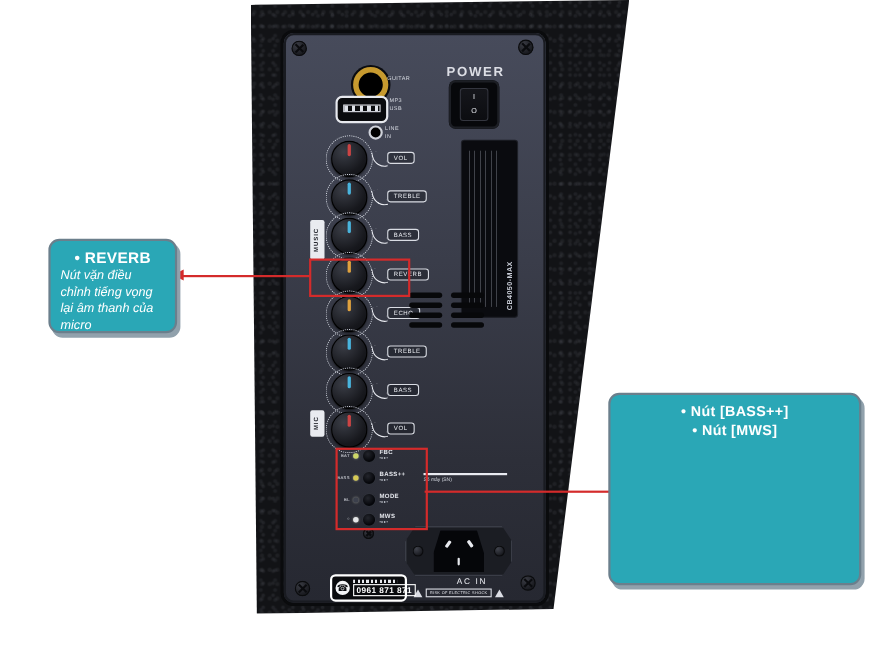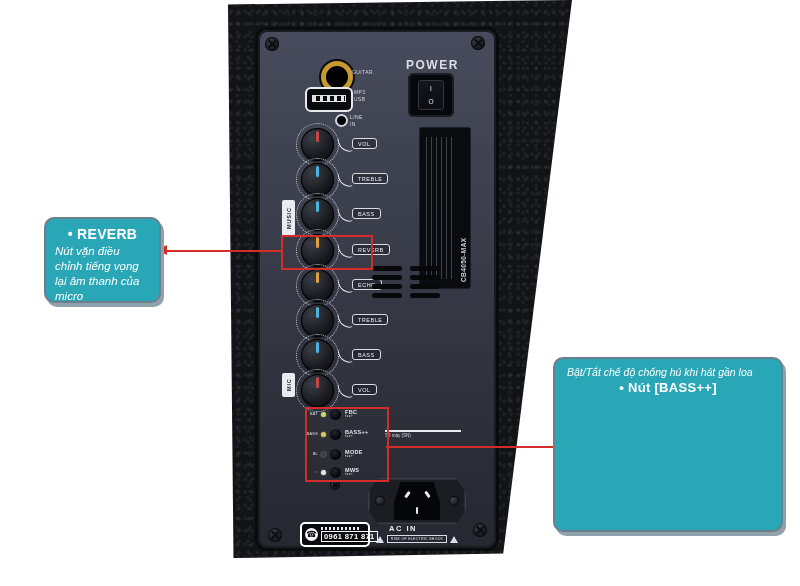--- a/index.html
+++ b/index.html
@@ -100,22 +100,22 @@
     clip-path:polygon(10% 0,90% 0,100% 32%,100% 68%,90% 100%,10% 100%,0 68%,0 32%);
     box-shadow:inset 0 0 0 1.5px #3a3d47;}
   .ac-socket{position:absolute;left:26px;top:4px;width:46px;height:38px;background:#050609;
     clip-path:polygon(14% 0,86% 0,100% 55%,100% 100%,0 100%,0 55%);}
   .pin{position:absolute;width:2.5px;height:7px;background:#e8eaef;border-radius:1px;}
   .pin.l{left:12px;top:9px;transform:rotate(35deg);}
   .pin.r{right:12px;top:9px;transform:rotate(-35deg);}
   .pin.c{left:50%;bottom:6px;margin-left:-1.25px;}
   .ac-screw{position:absolute;top:18px;width:10px;height:10px;border-radius:50%;
     background:radial-gradient(circle at 35% 30%,#40434c,#15161b 70%);box-shadow:inset 0 0 0 1px #0a0b0d;}
-  .ac-label{position:absolute;left:96px;top:494px;width:98px;text-align:center;
-    font-size:7.5px;font-weight:bold;color:#eceef3;letter-spacing:1.5px;}
+  .ac-label{position:absolute;left:122px;top:494px;width:98px;text-align:center;
+    font-size:7.5px;font-weight:normal;color:#eceef3;letter-spacing:1.5px;}
   .warn-row{position:absolute;left:104px;top:505px;width:110px;display:flex;align-items:center;
     justify-content:center;gap:3px;}
   .warn-tri{width:0;height:0;border-left:4px solid transparent;border-right:4px solid transparent;
     border-bottom:7px solid #dcdee5;}
   .warn-text{font-size:3.5px;color:#e3e5eb;border:1px solid #dcdee5;padding:1px 3px;letter-spacing:.3px;}
 
   
   .hotline{position:absolute;left:42px;top:492px;width:70px;height:25px;border:2px solid #fff;
     border-radius:5px;background:#0a0b0e;display:flex;align-items:center;gap:3px;padding:0 3px;
     box-sizing:border-box;}
@@ -350,17 +350,17 @@
   <div class="hl-box" style="left:305px;top:407px;width:80px;height:71px;"></div>
   <div class="hl-line" style="left:386px;top:446px;width:174px;"></div>
   <div class="hl-head-right" style="left:560px;top:441px;"></div>
 
   <div class="callout left">
     <div class="callout-title">• REVERB</div>
     <div class="callout-body">Nút vặn điều chỉnh tiếng vọng lại âm thanh của micro</div>
   </div>
 
   <div class="callout right">
-    <div class="callout-body">Bật/Tắt chế độ chống hú khi hát gần loa</div>
     <div class="callout-title">• Nút [BASS++]</div>
+    <div class="callout-title">• Nút [MWS]</div>
   </div>
 
 </div>
 
 </body></html>

